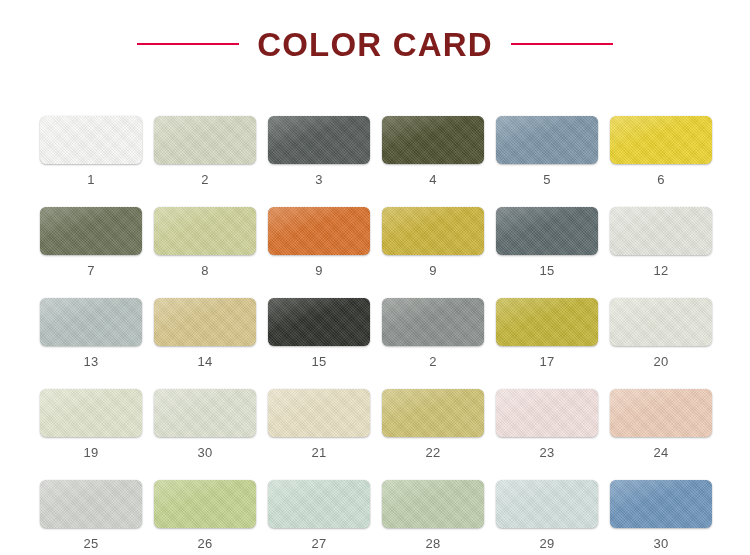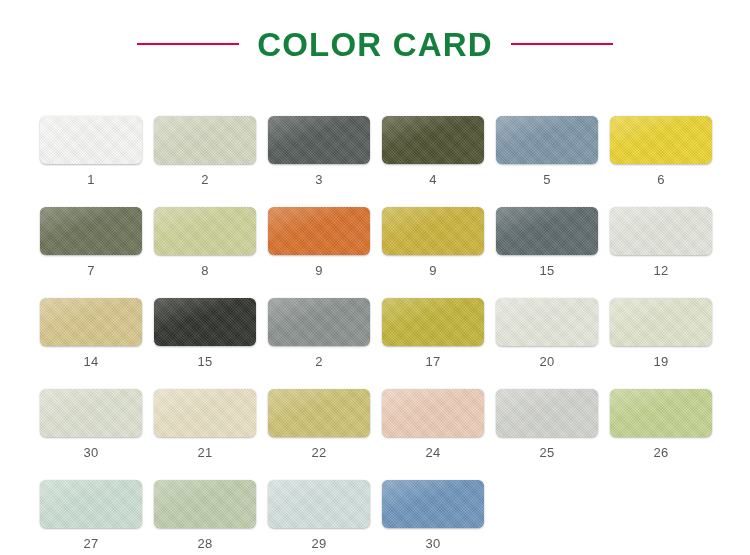--- a/index.html
+++ b/index.html
@@ -36,21 +36,21 @@
   .rule {
     height: 2px;
     width: 102px;
     background: #e3003f;
     flex: 0 0 auto;
   }
   .title {
     font-size: 33px;
     font-weight: bold;
     letter-spacing: 1.2px;
-    color: #15803d;
+    color: #7f1d1d;
     white-space: nowrap;
     line-height: 1;
     font-family: "Liberation Sans", sans-serif;
   }
 
   
   .grid {
     position: absolute;
     left: 40px;
     top: 116px;
@@ -158,20 +158,24 @@
       </div>
       <div class="cell">
         <div class="swatch" style="background: rgb(93, 106, 109);"></div>
         <div class="label">15</div>
       </div>
       <div class="cell">
         <div class="swatch" style="background: rgb(228, 230, 221);"></div>
         <div class="label">12</div>
       </div>
       <div class="cell">
+        <div class="swatch" style="background: rgb(182, 195, 192);"></div>
+        <div class="label">13</div>
+      </div>
+      <div class="cell">
         <div class="swatch" style="background: rgb(216, 199, 141);"></div>
         <div class="label">14</div>
       </div>
       <div class="cell">
         <div class="swatch" style="background: rgb(46, 49, 44);"></div>
         <div class="label">15</div>
       </div>
       <div class="cell">
         <div class="swatch" style="background: rgb(139, 145, 142);"></div>
         <div class="label">2</div>
@@ -194,20 +198,24 @@
       </div>
       <div class="cell">
         <div class="swatch" style="background: rgb(233, 226, 197);"></div>
         <div class="label">21</div>
       </div>
       <div class="cell">
         <div class="swatch" style="background: rgb(207, 195, 117);"></div>
         <div class="label">22</div>
       </div>
       <div class="cell">
+        <div class="swatch" style="background: rgb(242, 226, 223);"></div>
+        <div class="label">23</div>
+      </div>
+      <div class="cell">
         <div class="swatch" style="background: rgb(238, 205, 184);"></div>
         <div class="label">24</div>
       </div>
       <div class="cell">
         <div class="swatch" style="background: rgb(211, 213, 208);"></div>
         <div class="label">25</div>
       </div>
       <div class="cell">
         <div class="swatch" style="background: rgb(196, 212, 145);"></div>
         <div class="label">26</div>

